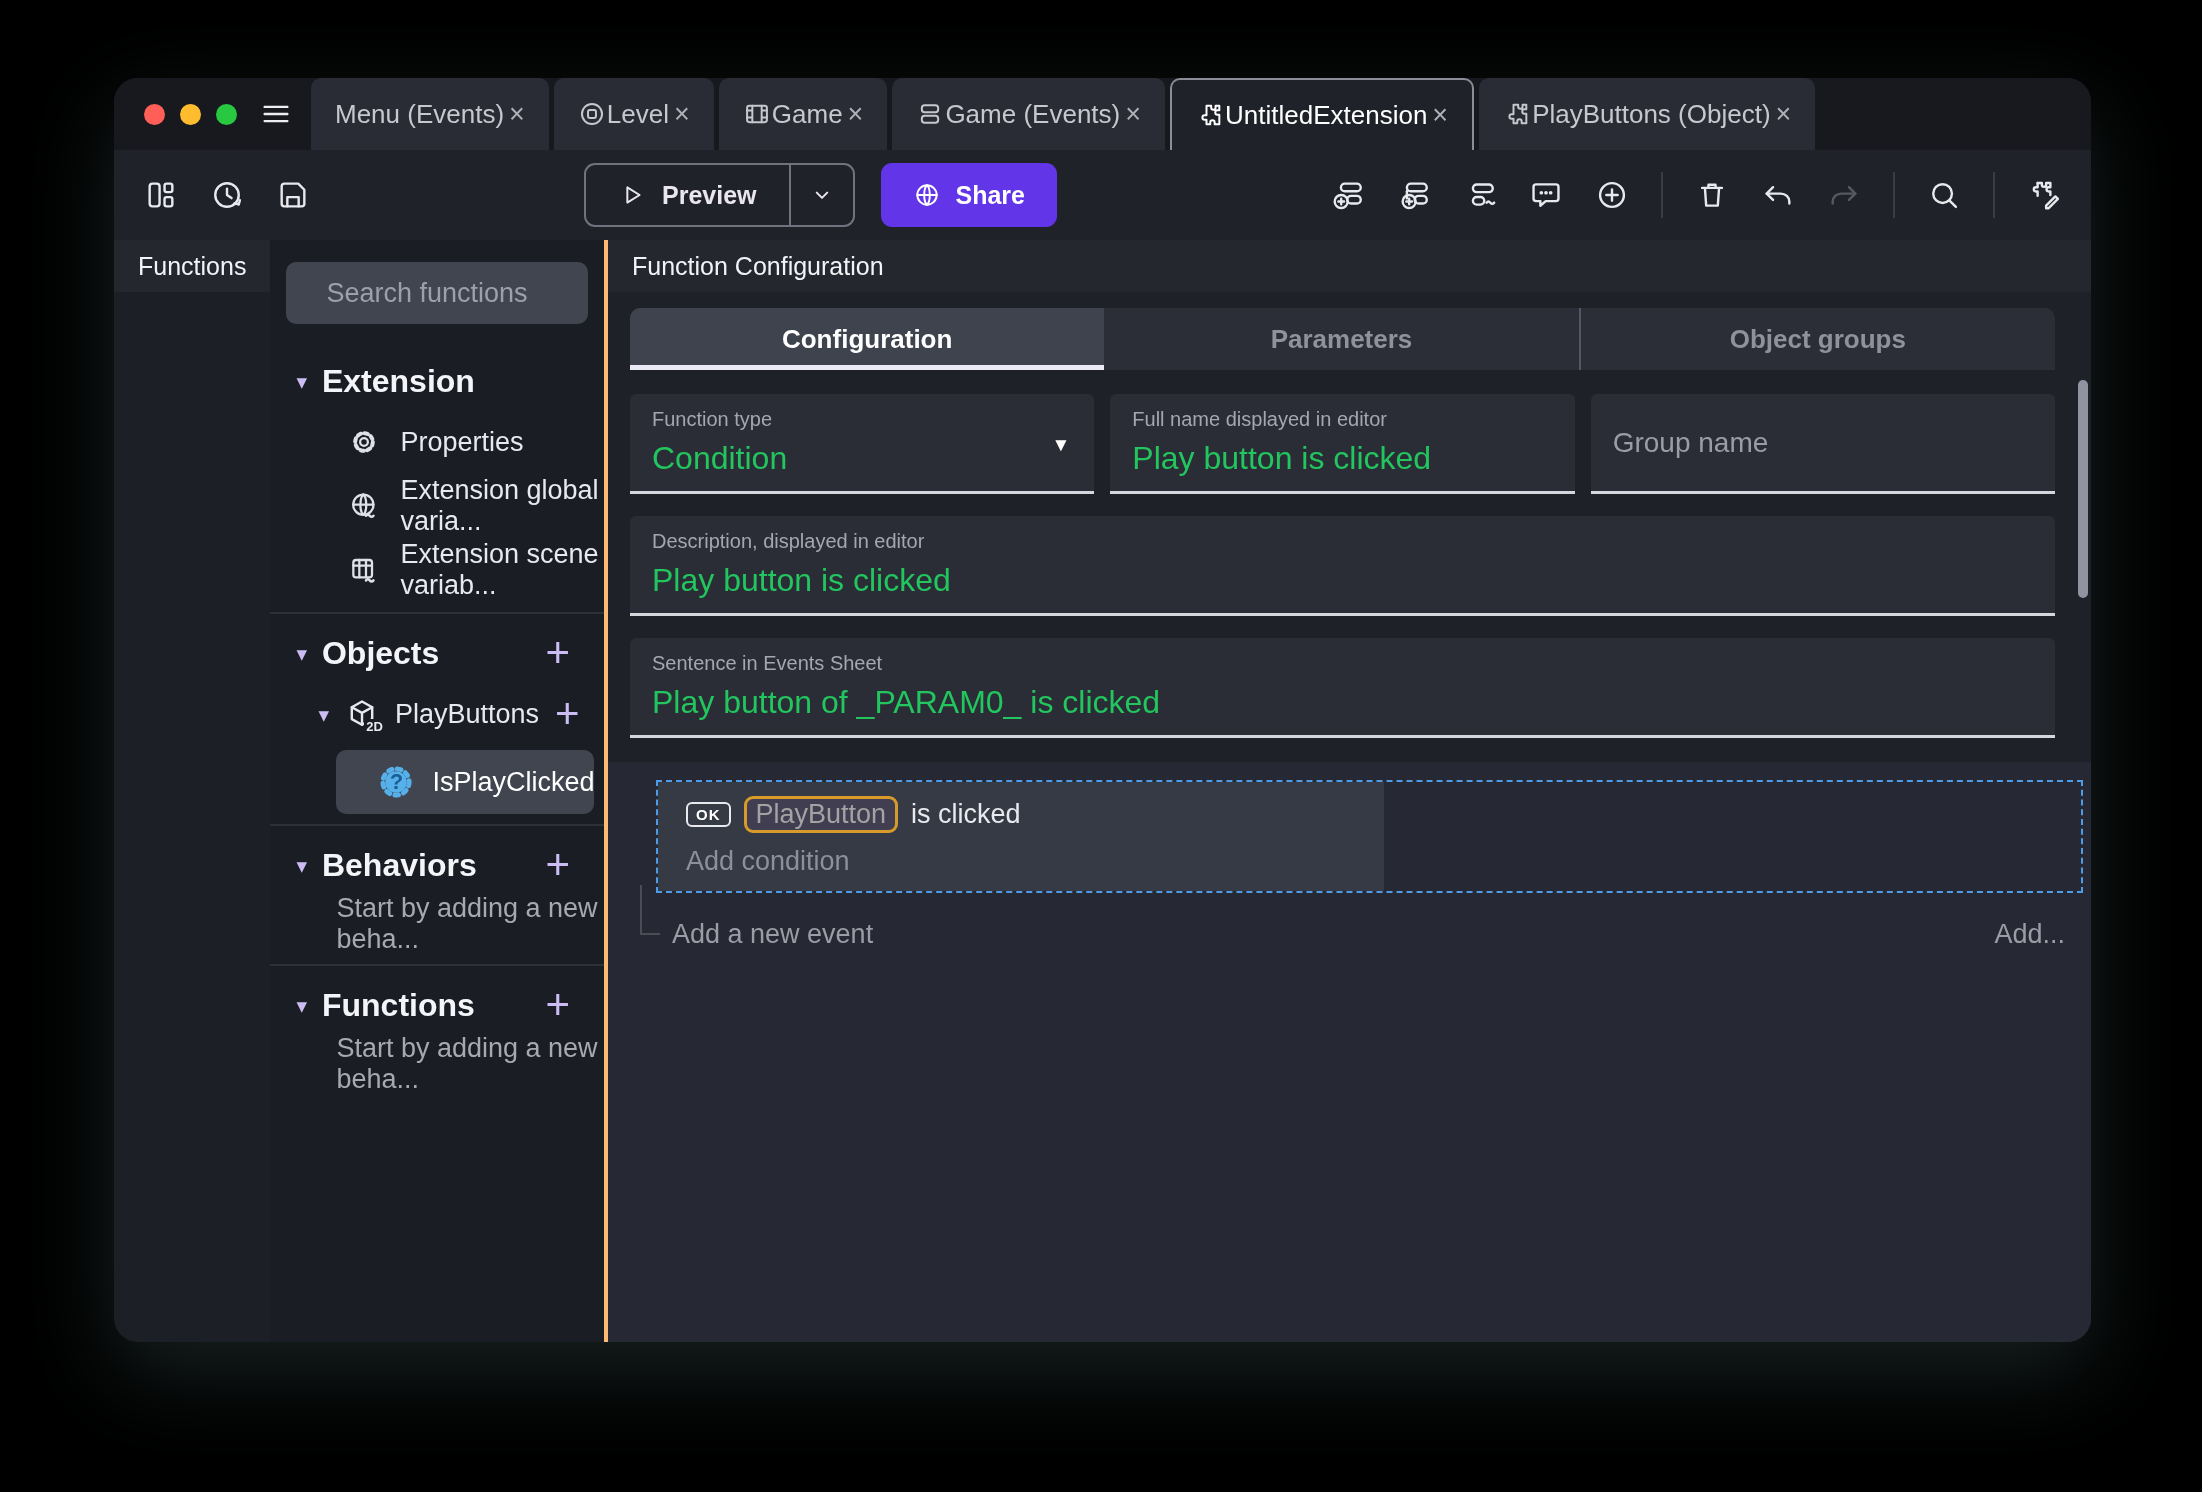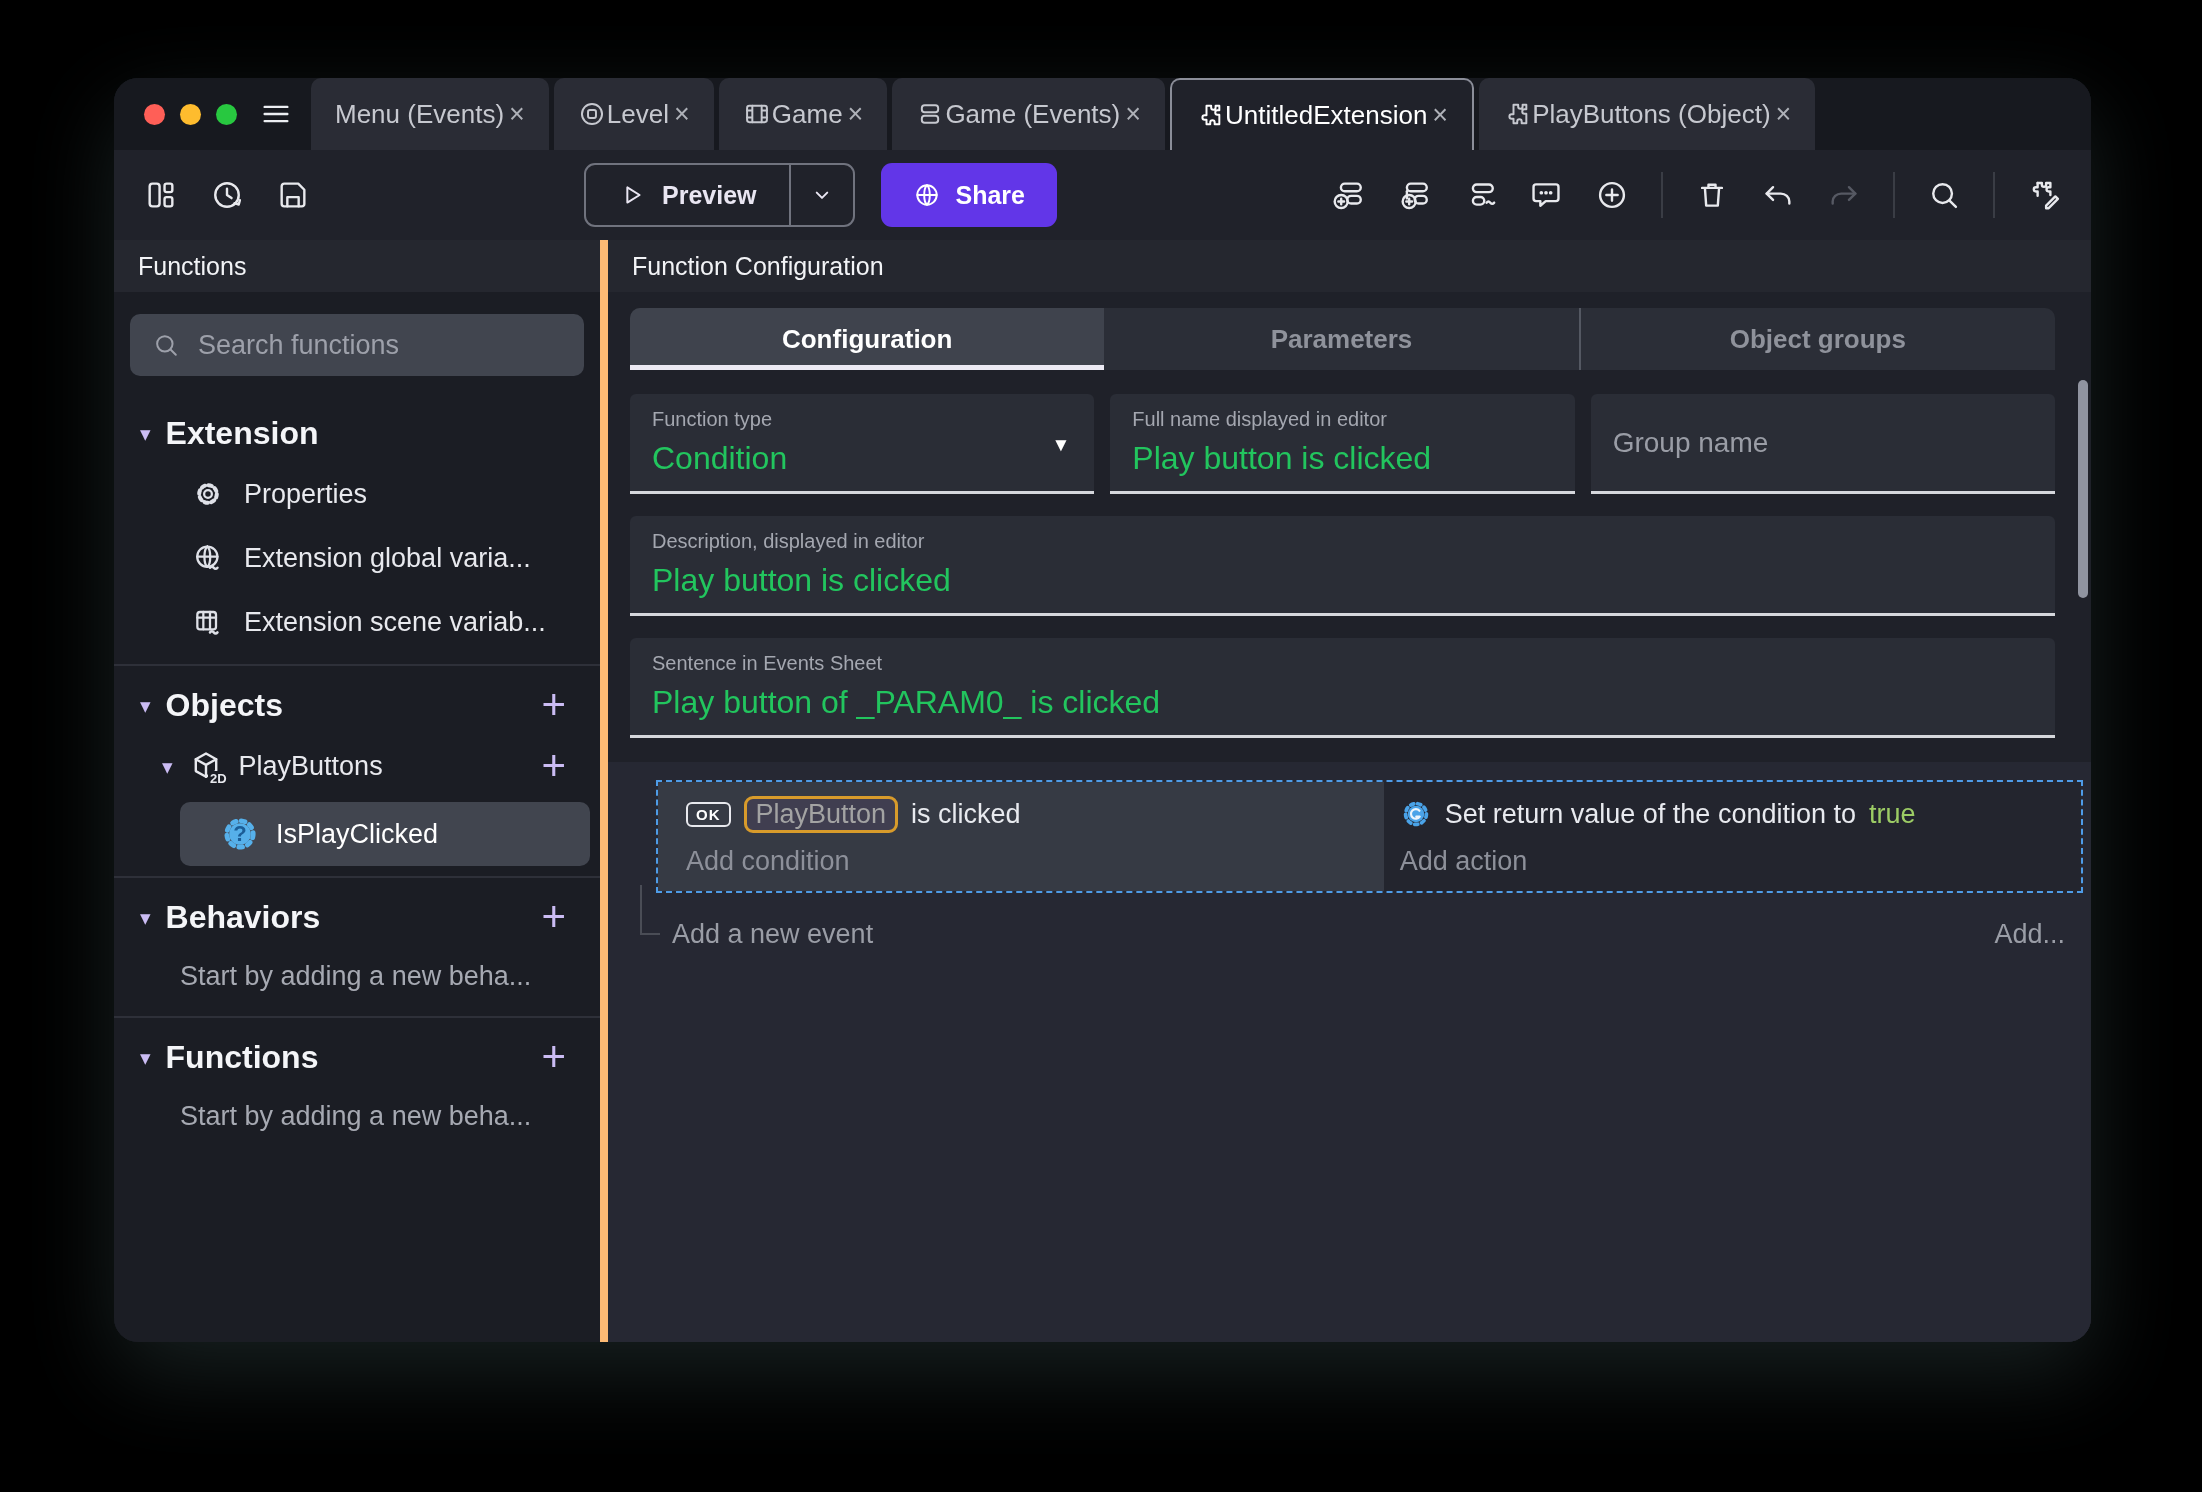--- a/index.html
+++ b/index.html
@@ -34,21 +34,21 @@
   .btn-preview .pmain { display:flex; align-items:center; gap:16px; padding:0 32px; font-size:25px; font-weight:bold; }
   .btn-preview .pchev { border-left:2px solid #70737e; width:64px; display:flex; align-items:center; justify-content:center; }
   .btn-share { height:64px; border-radius:11px; background:#6236e8; color:#fff; display:flex; align-items:center; gap:15px; padding:0 32px; font-size:25px; font-weight:bold; }
   .tdiv { width:2px; height:46px; background:#3a3d45; }
   .dim { color:#565963; }
 
   
   .content { flex:1; display:flex; min-height:0; }
   .panel-header { height:52px; background:#25272f; display:flex; align-items:center; padding:0 24px; font-size:25px; color:#f2f3f6; flex:0 0 auto; }
 
-  .sidebar { width:494px; flex:0 0 auto; display:flex; flex-direction:column; border-right:8px solid #fdba74; }
+  .sidebar { width:494px; flex:0 0 auto; display:flex; flex-direction:row; border-right:4px solid #fdba74; }
   .sidebar-body { flex:1; background:#1b1d24; padding-top:14px; overflow:hidden; }
   .searchbox { height:62px; background:#41454f; border-radius:10px; margin:8px 16px 28px; display:flex; align-items:center; gap:18px; padding:0 22px; color:#9da0aa; }
   .searchbox input { flex:1; background:transparent; border:none; outline:none; font-size:27px; color:#eceef2; font-family:"Liberation Sans", sans-serif; }
   .searchbox input::placeholder { color:#9da0aa; }
   .sec-head { display:flex; align-items:center; height:58px; gap:15px; padding:0 34px 0 26px; }
   .tri { color:#cbbcf4; font-size:21px; line-height:1; }
   .sec-label { font-size:32px; font-weight:bold; color:#f4f5f8; }
   .plus { margin-left:auto; color:#cbbcf4; font-size:42px; font-weight:300; line-height:1; }
   .sitem { height:64px; display:flex; align-items:center; gap:20px; padding-left:78px; font-size:27px; color:#e8e9ee; }
   .sitem .ic { width:32px; height:32px; color:#dfe1e8; flex:0 0 auto; }
@@ -380,32 +380,20 @@
         <div class="events-area">
           <div class="event">
             <div class="econd">
               <div class="eline">
                 <span class="okbadge">OK</span>
                 <span class="objchip">PlayButton</span>
                 <span> is clicked</span>
               </div>
               <div class="eadd">Add condition</div>
             </div>
-            <div class="eact">
-              <div class="eline">
-                <span class="ic gear-blue"><svg viewBox="0 0 24 24">
-                      <circle cx="12" cy="12" r="6.2" fill="#4aa3e8" stroke="none"></circle>
-                      <circle cx="12" cy="12" r="7.8" stroke="#4aa3e8" stroke-width="2.8" stroke-dasharray="2.4 3" fill="none"></circle>
-                      <path d="M14.6 9.6a3.6 3.6 0 1 0 .2 4.4h-2.6" stroke="#eaf4fc" stroke-width="1.6" fill="none"></path>
-                    </svg></span>
-                <span>Set return value of the condition to </span>
-                <span class="truev">true</span>
-              </div>
-              <div class="eadd">Add action</div>
-            </div>
           </div>
           <div class="add-row">
             <span>Add a new event</span>
             <span class="add-more">Add...</span>
           </div>
         </div>
 
       </div>
     </main>
   </div>

